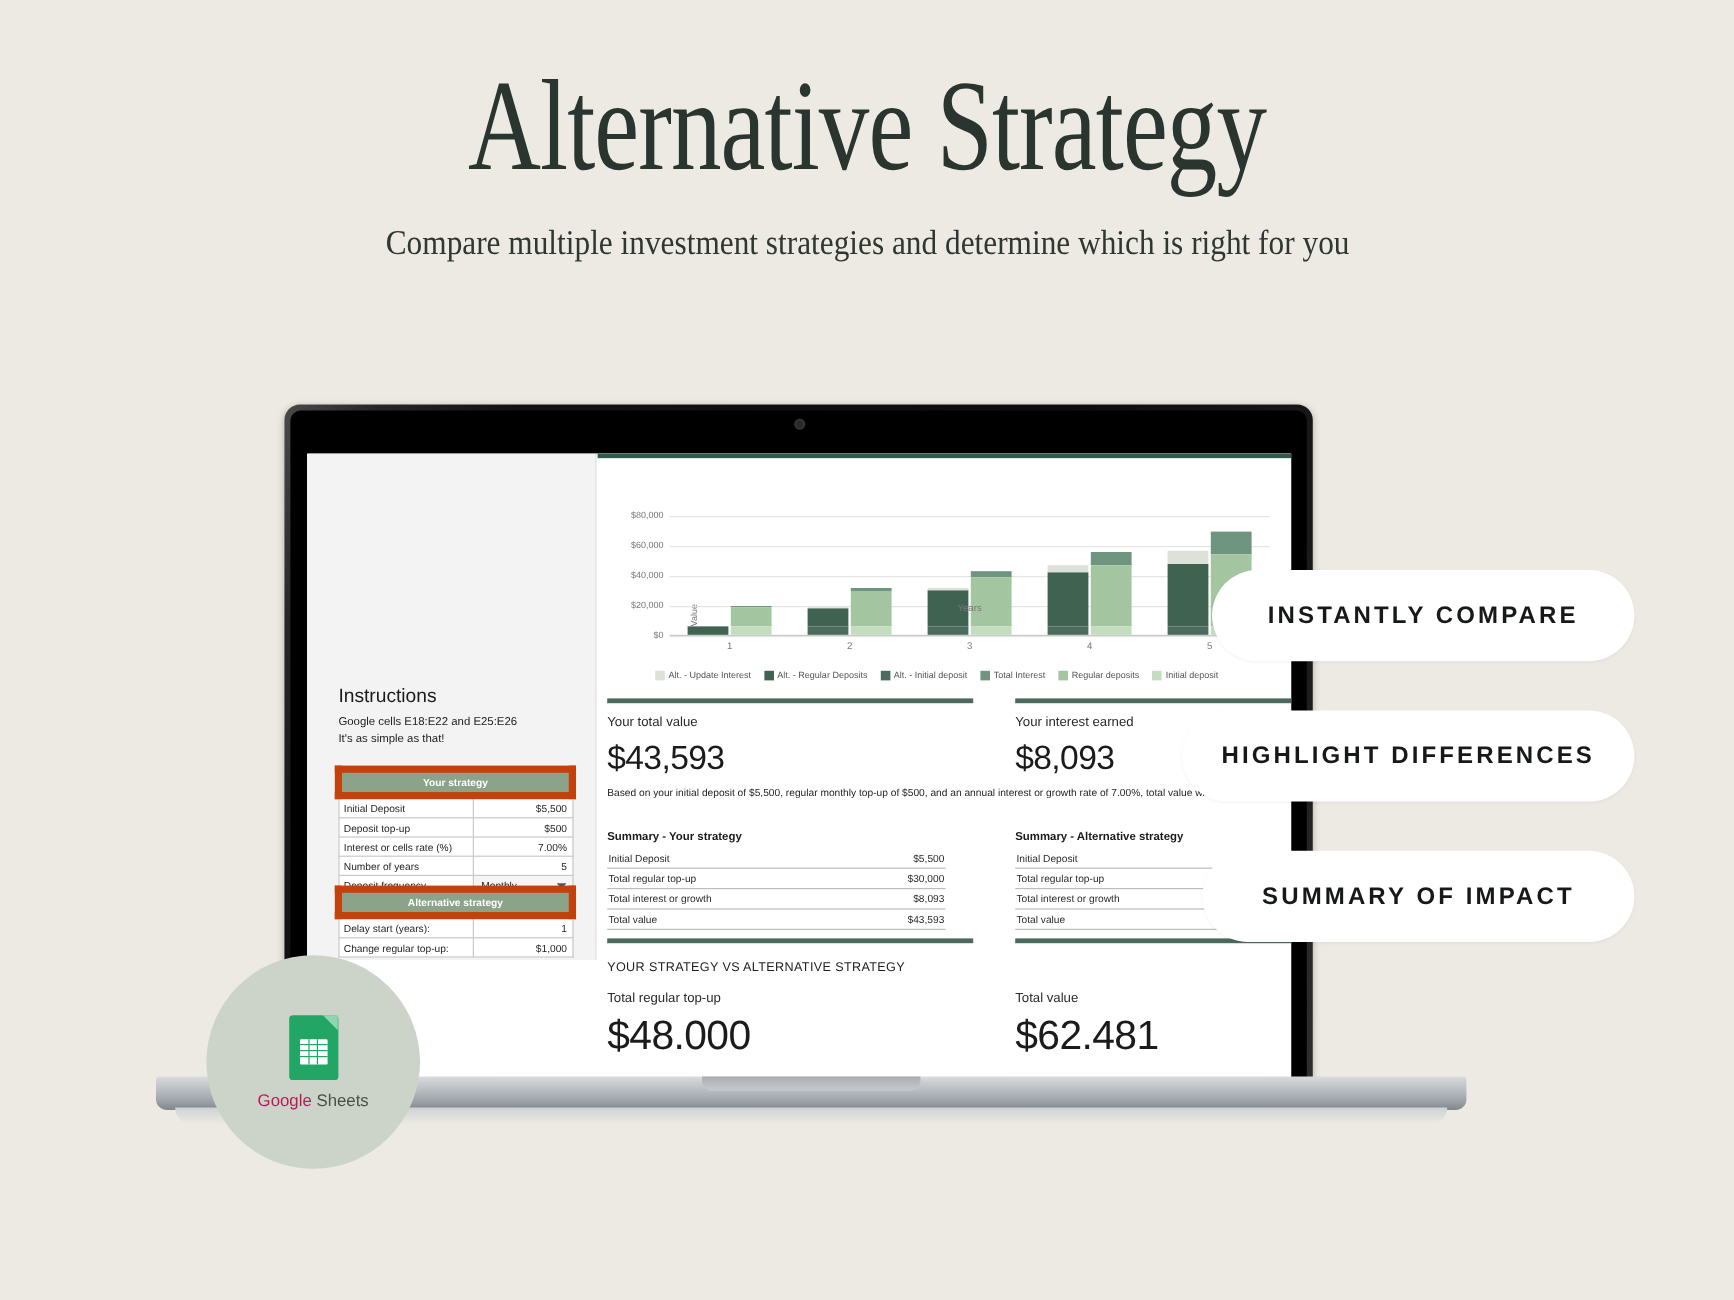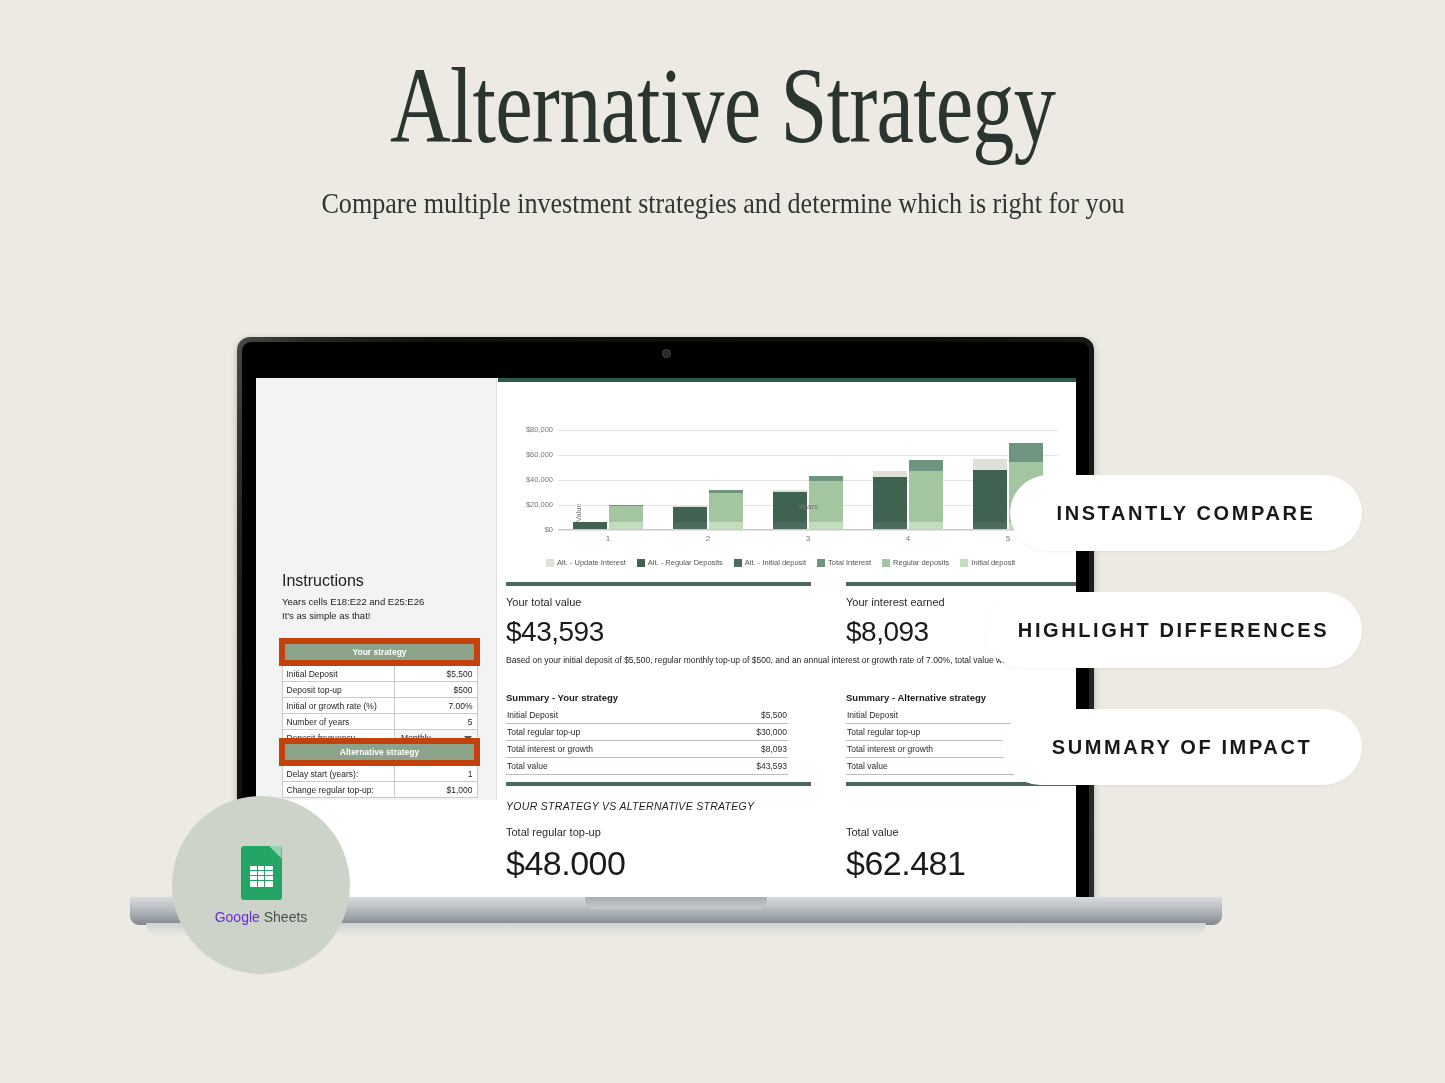--- a/index.html
+++ b/index.html
@@ -134,21 +134,21 @@
   .kpi-label { position:absolute; font-size:11px; color:#2a2a2a; }
   .kpi-value { position:absolute; font-size:28px; color:#1b1b1b; letter-spacing:-.5px; }
 
   .blurb { position:absolute; left:8px; top:272px; width:560px; font-size:8.5px; line-height:1.45; color:#242424; }
 
   .sumbox { position:absolute; width: 282px; }
   .sum-h { font-size:9.5px; font-weight:700; color:#1b1b1b; margin-bottom:4px; }
   .sum-row { display:flex; justify-content:space-between; font-size:8.5px; color:#2b2b2b;
              border-bottom:1px solid #bdbdbd; padding: 3px 1px; }
 
-  .vs-title { position:absolute; left:8px; top:418px; font-size:10.5px; color:#1f1f1f; letter-spacing:.3px;font-style:italic; }
+  .vs-title { position:absolute; left:8px; top:418px; font-size:10.5px; color:#1f1f1f; letter-spacing:.3px; }
 
   
   .pill {
     position:absolute; background:#fff; border-radius: 44px; height: 76px;
     display:flex; align-items:center; justify-content:center;
     font-size: 20px; font-weight: 700; letter-spacing: 2.6px; color:#17181a;
     box-shadow: 0 1px 3px rgba(0,0,0,.05);
   }
   .pill-1 { left: 1010px; top: 475px; width: 352px; }
   .pill-2 { left: 985px; top: 592px; width: 377px; }
@@ -160,21 +160,21 @@
     border-radius: 50%; background: #ccd4c9;
     display:flex; flex-direction:column; align-items:center; justify-content:center; gap: 9px;
   }
   .gs-icon { width: 41px; height: 54px; position:relative; }
   .gs-icon .doc { position:absolute; inset:0; background:#23a566; border-radius:3px; }
   .gs-icon .fold { position:absolute; right:0; top:0; width:13px; height:13px;
                    background:#8ed6b0; clip-path: polygon(0 0,100% 100%,100% 0); }
   .gs-icon .grid { position:absolute; left:9px; top:20px; width:23px; height:21px; background:#fff; border-radius:1px; }
   .gs-icon .grid i { position:absolute; background:#23a566; }
   .gs-text { font-size: 14px; color:#4a4f4b; }
-  .gs-text b { font-weight:400; color:#6d28d9; }
+  .gs-text b { font-weight:400; color:#be185d; }
 </style>
 </head>
 <body>
 
 <div class="hero">
   <div class="hero-title">Alternative Strategy</div>
   <div class="hero-sub">Compare multiple investment strategies and determine which is right for you</div>
 </div>
 
 <div class="laptop">
@@ -183,38 +183,38 @@
     <div class="cam"></div>
   </div>
 
   <div class="screen">
     <div class="sheet">
       <div class="green-top"></div>
 
       <div class="sidebar">
 
         <div class="sb-instr-h">Instructions</div>
-        <div class="sb-instr-1">Years cells E18:E22 and E25:E26</div>
+        <div class="sb-instr-1">Google cells E18:E22 and E25:E26</div>
         <div class="sb-instr-2">It's as simple as that!</div>
 
         <table class="mini tbl-your">
           <tbody>
               <tr>
                 <th colspan="2">Your strategy</th>
               </tr>
           <tr>
             <td class="lbl">Initial Deposit</td>
             <td class="val">$5,500</td>
           </tr>
           <tr>
             <td class="lbl">Deposit top-up</td>
             <td class="val">$500</td>
           </tr>
           <tr>
-            <td class="lbl">Initial or growth rate (%)</td>
+            <td class="lbl">Interest or cells rate (%)</td>
             <td class="val">7.00%</td>
           </tr>
           <tr>
             <td class="lbl">Number of years</td>
             <td class="val">5</td>
           </tr>
           <tr>
             <td class="lbl">Deposit frequency</td>
             <td class="freq-cell">
               <span>Monthly</span>

